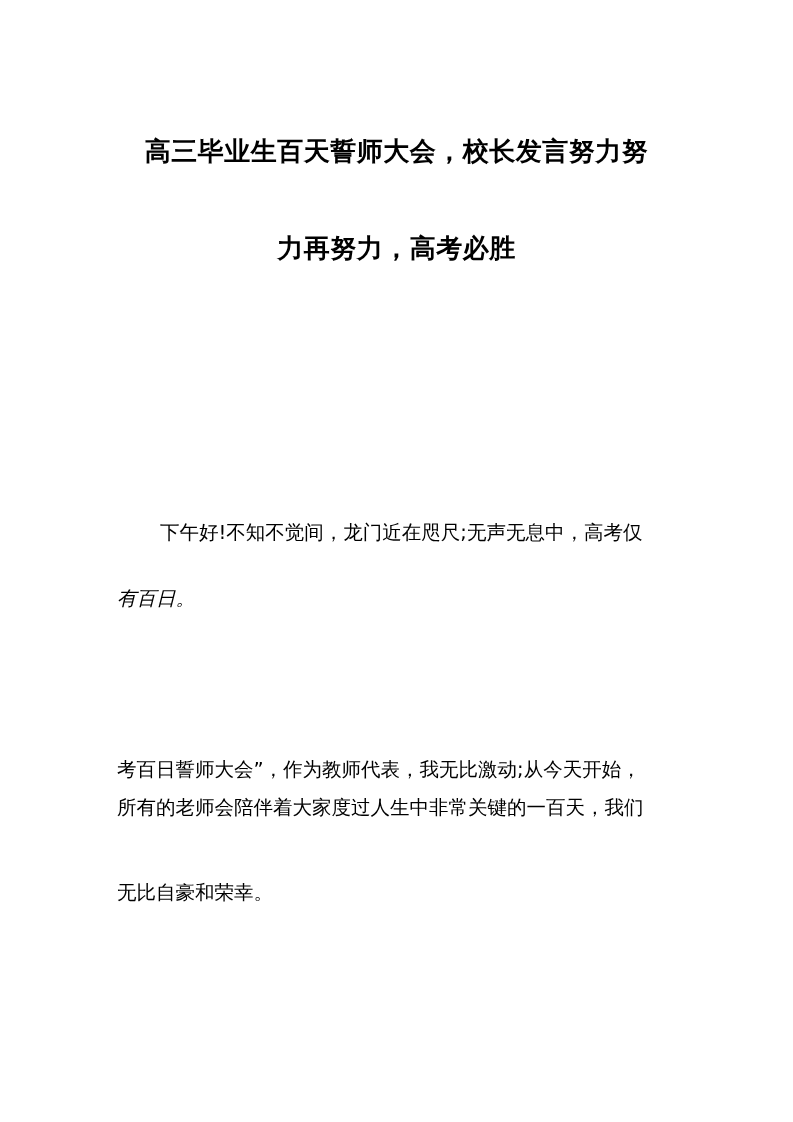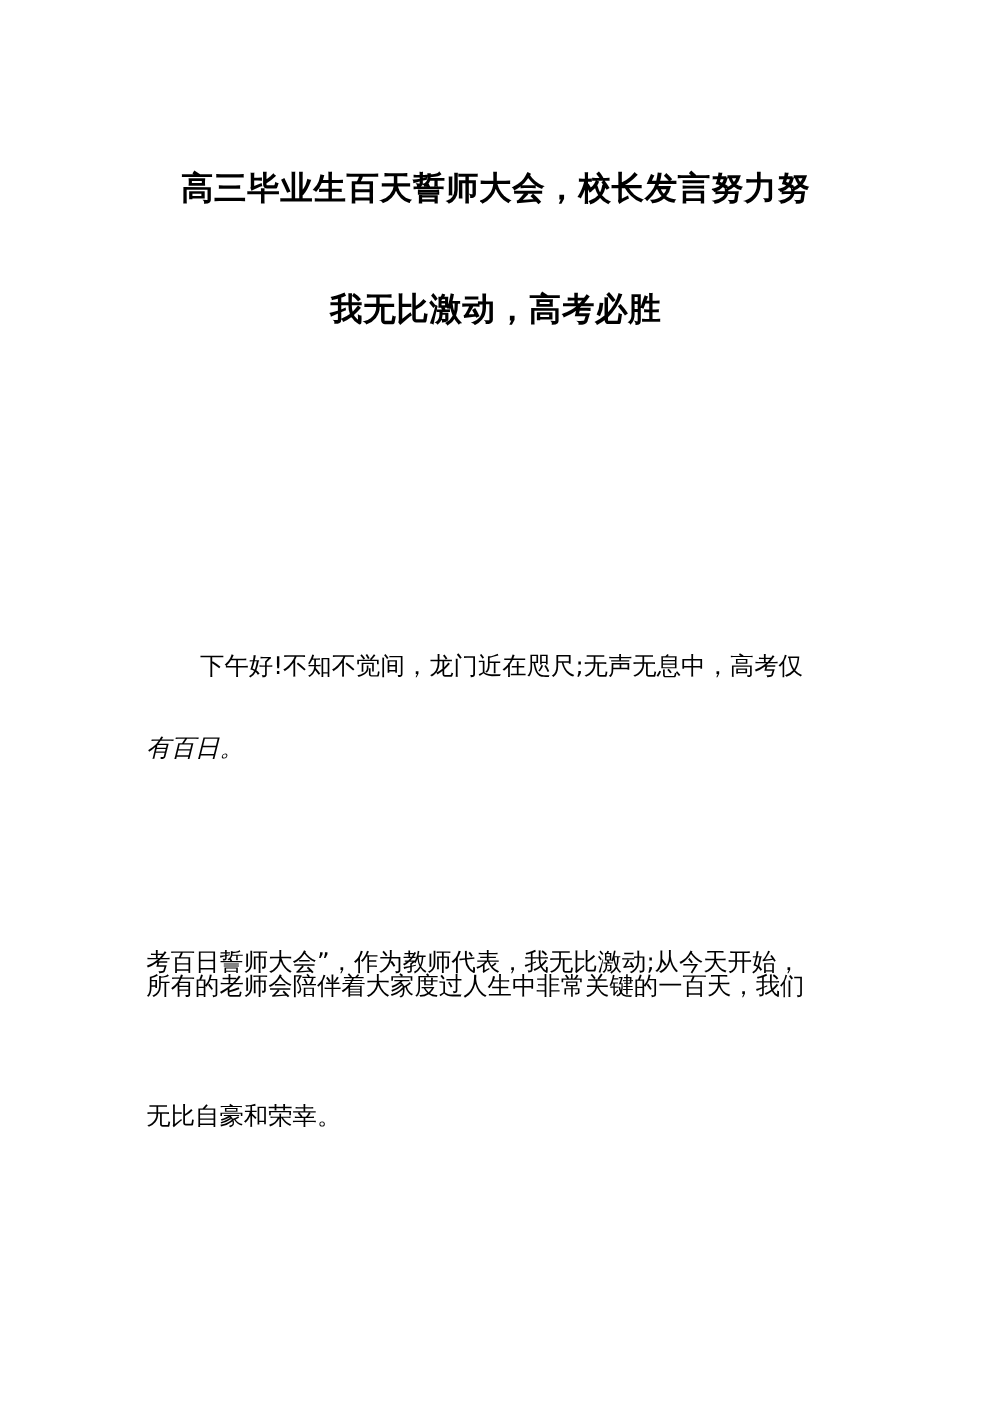--- a/index.html
+++ b/index.html
@@ -45,23 +45,23 @@
       white-space: nowrap;
     }
     .indent { left: 160px; width: 519px; }
   </style>
 </head>
 <body>
 
 <div class="page">
 
   <div class="title-line l1">高三毕业生百天誓师大会，校长发言努力努</div>
-  <div class="title-line l2">我无比激动，高考必胜</div>
+  <div class="title-line l2">力再努力，高考必胜</div>
 
 
   <div class="para-line indent" style="top:519px;">下午好!不知不觉间，龙门近在咫尺;无声无息中，高考仅</div>
   <div class="para-line" style="top:585px;font-style:italic;">有百日。</div>
 
   <div class="para-line" style="top:756px;">考百日誓师大会”，作为教师代表，我无比激动;从今天开始，</div>
-  <div class="para-line" style="top:775px;">所有的老师会陪伴着大家度过人生中非常关键的一百天，我们</div>
+  <div class="para-line" style="top:794px;">所有的老师会陪伴着大家度过人生中非常关键的一百天，我们</div>
   <div class="para-line" style="top:879px;">无比自豪和荣幸。</div>
 
 </div>
 
 </body></html>

